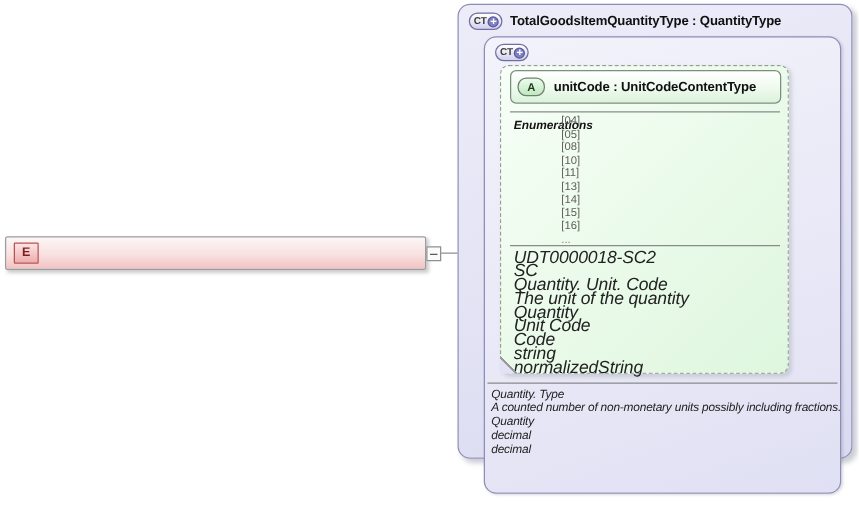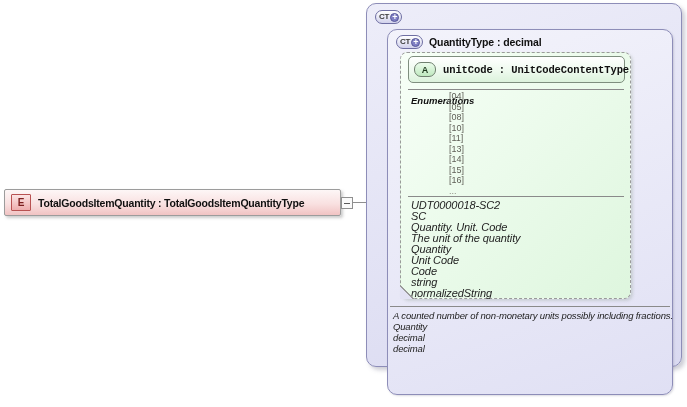--- a/index.html
+++ b/index.html
@@ -73,31 +73,31 @@
     background:linear-gradient(180deg,#ffffff 0%,#eefaee 55%,#dcf2dc 100%);
     display:flex; align-items:center; gap:7px; padding-left:5px; box-sizing:border-box;
   }
   .a-badge {
     width:20px; height:13px; flex:0 0 auto;
     border:1px solid #6f806f; border-radius:7px;
     background:linear-gradient(180deg,#ecfcec,#bfe9bf);
     color:#1f3a1f; font-size:9px; font-weight:bold;
     display:flex; align-items:center; justify-content:center;
   }
-  .attr-title { font-size:10.5px; font-weight:bold; color:#101010; letter-spacing:-0.1px; white-space:nowrap;font-family:Liberation Mono, monospace; }
+  .attr-title { font-size:10.5px; font-weight:bold; color:#101010; letter-spacing:-0.1px; white-space:nowrap; }
 
   .sep { position:absolute; height:1px; background:#8a8a8a; }
   .attr-sep1 { left:7px; right:6px; top:36px; }
   .attr-sep2 { left:7px; right:6px; top:143px; }
   .facet-label { position:absolute; left:10px; top:42px; font-size:9.5px; font-style:italic; color:#111;font-weight:bold; }
   .enum-col { position:absolute; left:48px; top:38px; font-size:9px; color:#5f5f57; line-height:10.5px; }
   .enum-col span { display:block; }
   .enum-col span:last-child { color:#8a8a80; }
 
-  .attr-annotation { position:absolute; left:10px; top:147px; font-size:11px; font-style:italic; color:#222; line-height:11px; letter-spacing:-0.1px; white-space:nowrap; }
+  .attr-annotation { position:absolute; left:10px; top:147px; font-size:14px; font-style:italic; color:#222; line-height:11px; letter-spacing:-0.1px; white-space:nowrap; }
   .attr-annotation span { display:block; }
 
   .dogear-cover {
     position:absolute; left:-1px; bottom:-1px; width:0; height:0;
     border-left:14px solid #e2e2f4; border-top:14px solid transparent;
   }
   .dogear-line {
     position:absolute; left:-1px; bottom:-1px; width:14px; height:14px;
     background:linear-gradient(45deg, transparent 44%, #9a9a9a 44%, #9a9a9a 52%, transparent 52%);
   }
@@ -107,43 +107,42 @@
   .inner-annotation { position:absolute; left:5px; top:280px; font-size:9.5px; font-style:italic; color:#222; line-height:11px; letter-spacing:-0.15px; white-space:nowrap; }
   .inner-annotation span { display:block; }
 </style>
 </head>
 <body>
 
 <div class="canvas">
 
   <div class="abs element-box">
     <span class="badge-e">E</span>
-    <span class="element-label">TotalGoodsItemQuantity : TotalGoodsItemQuantityType</span>
   </div>
 
   <div class="abs collapse-box">
     <span class="dash"></span>
   </div>
   <div class="abs connector-line"></div>
 
   <div class="abs outer-box">
     <div class="type-header">
       <span class="ct-badge">
         <span class="ct-text">CT</span>
         <span class="plus-circle">+</span>
       </span>
+      <span class="type-title">TotalGoodsItemQuantityType : QuantityType</span>
     </div>
 
     <div class="abs inner-box">
       <div class="type-header">
         <span class="ct-badge">
           <span class="ct-text">CT</span>
           <span class="plus-circle">+</span>
         </span>
-        <span class="type-title">QuantityType : decimal</span>
       </div>
 
       <div class="abs attr-box">
         <div class="attr-header">
           <span class="a-badge">A</span>
           <span class="attr-title">unitCode : UnitCodeContentType</span>
         </div>
         <div class="sep attr-sep1"></div>
         <div class="facet-label">Enumerations</div>
         <div class="enum-col">
@@ -169,20 +168,21 @@
           <span>Code</span>
           <span>string</span>
           <span>normalizedString</span>
         </div>
         <div class="dogear-cover"></div>
         <div class="dogear-line"></div>
       </div>
 
       <div class="sep inner-sep"></div>
       <div class="inner-annotation">
+        <span>Quantity. Type</span>
         <span>A counted number of non-monetary units possibly including fractions.</span>
         <span>Quantity</span>
         <span>decimal</span>
         <span>decimal</span>
       </div>
     </div>
   </div>
 
 </div>
 

